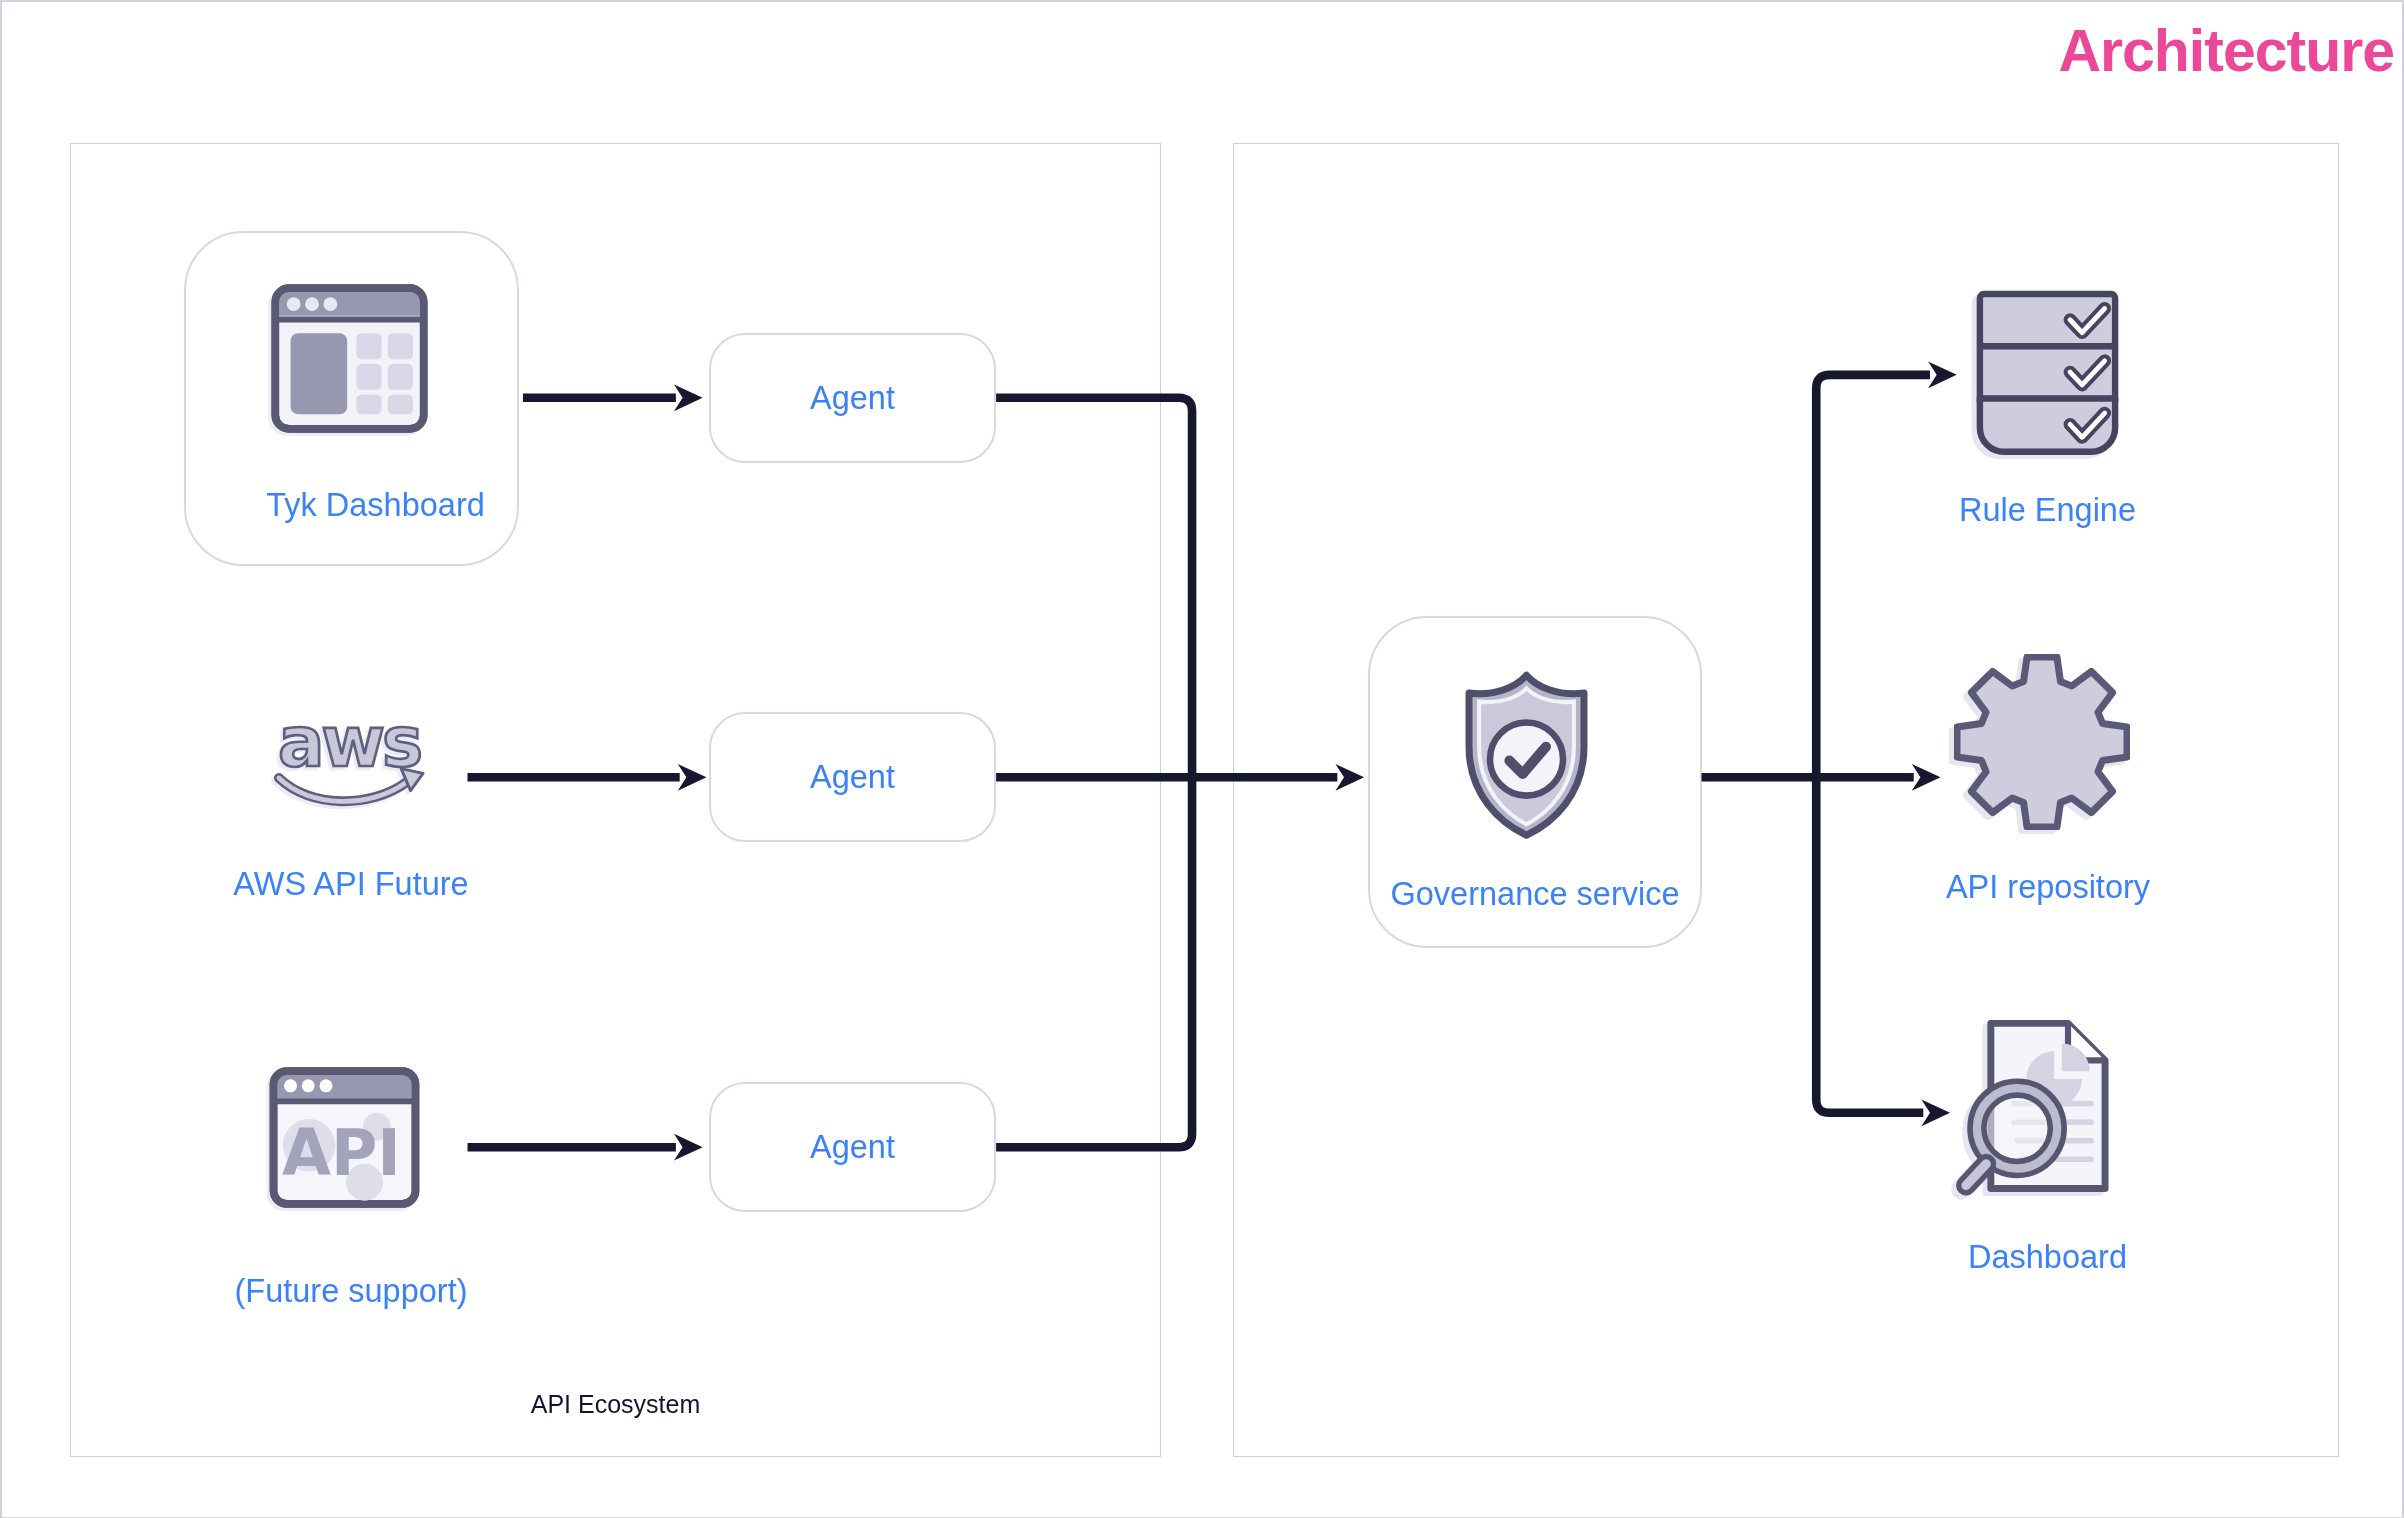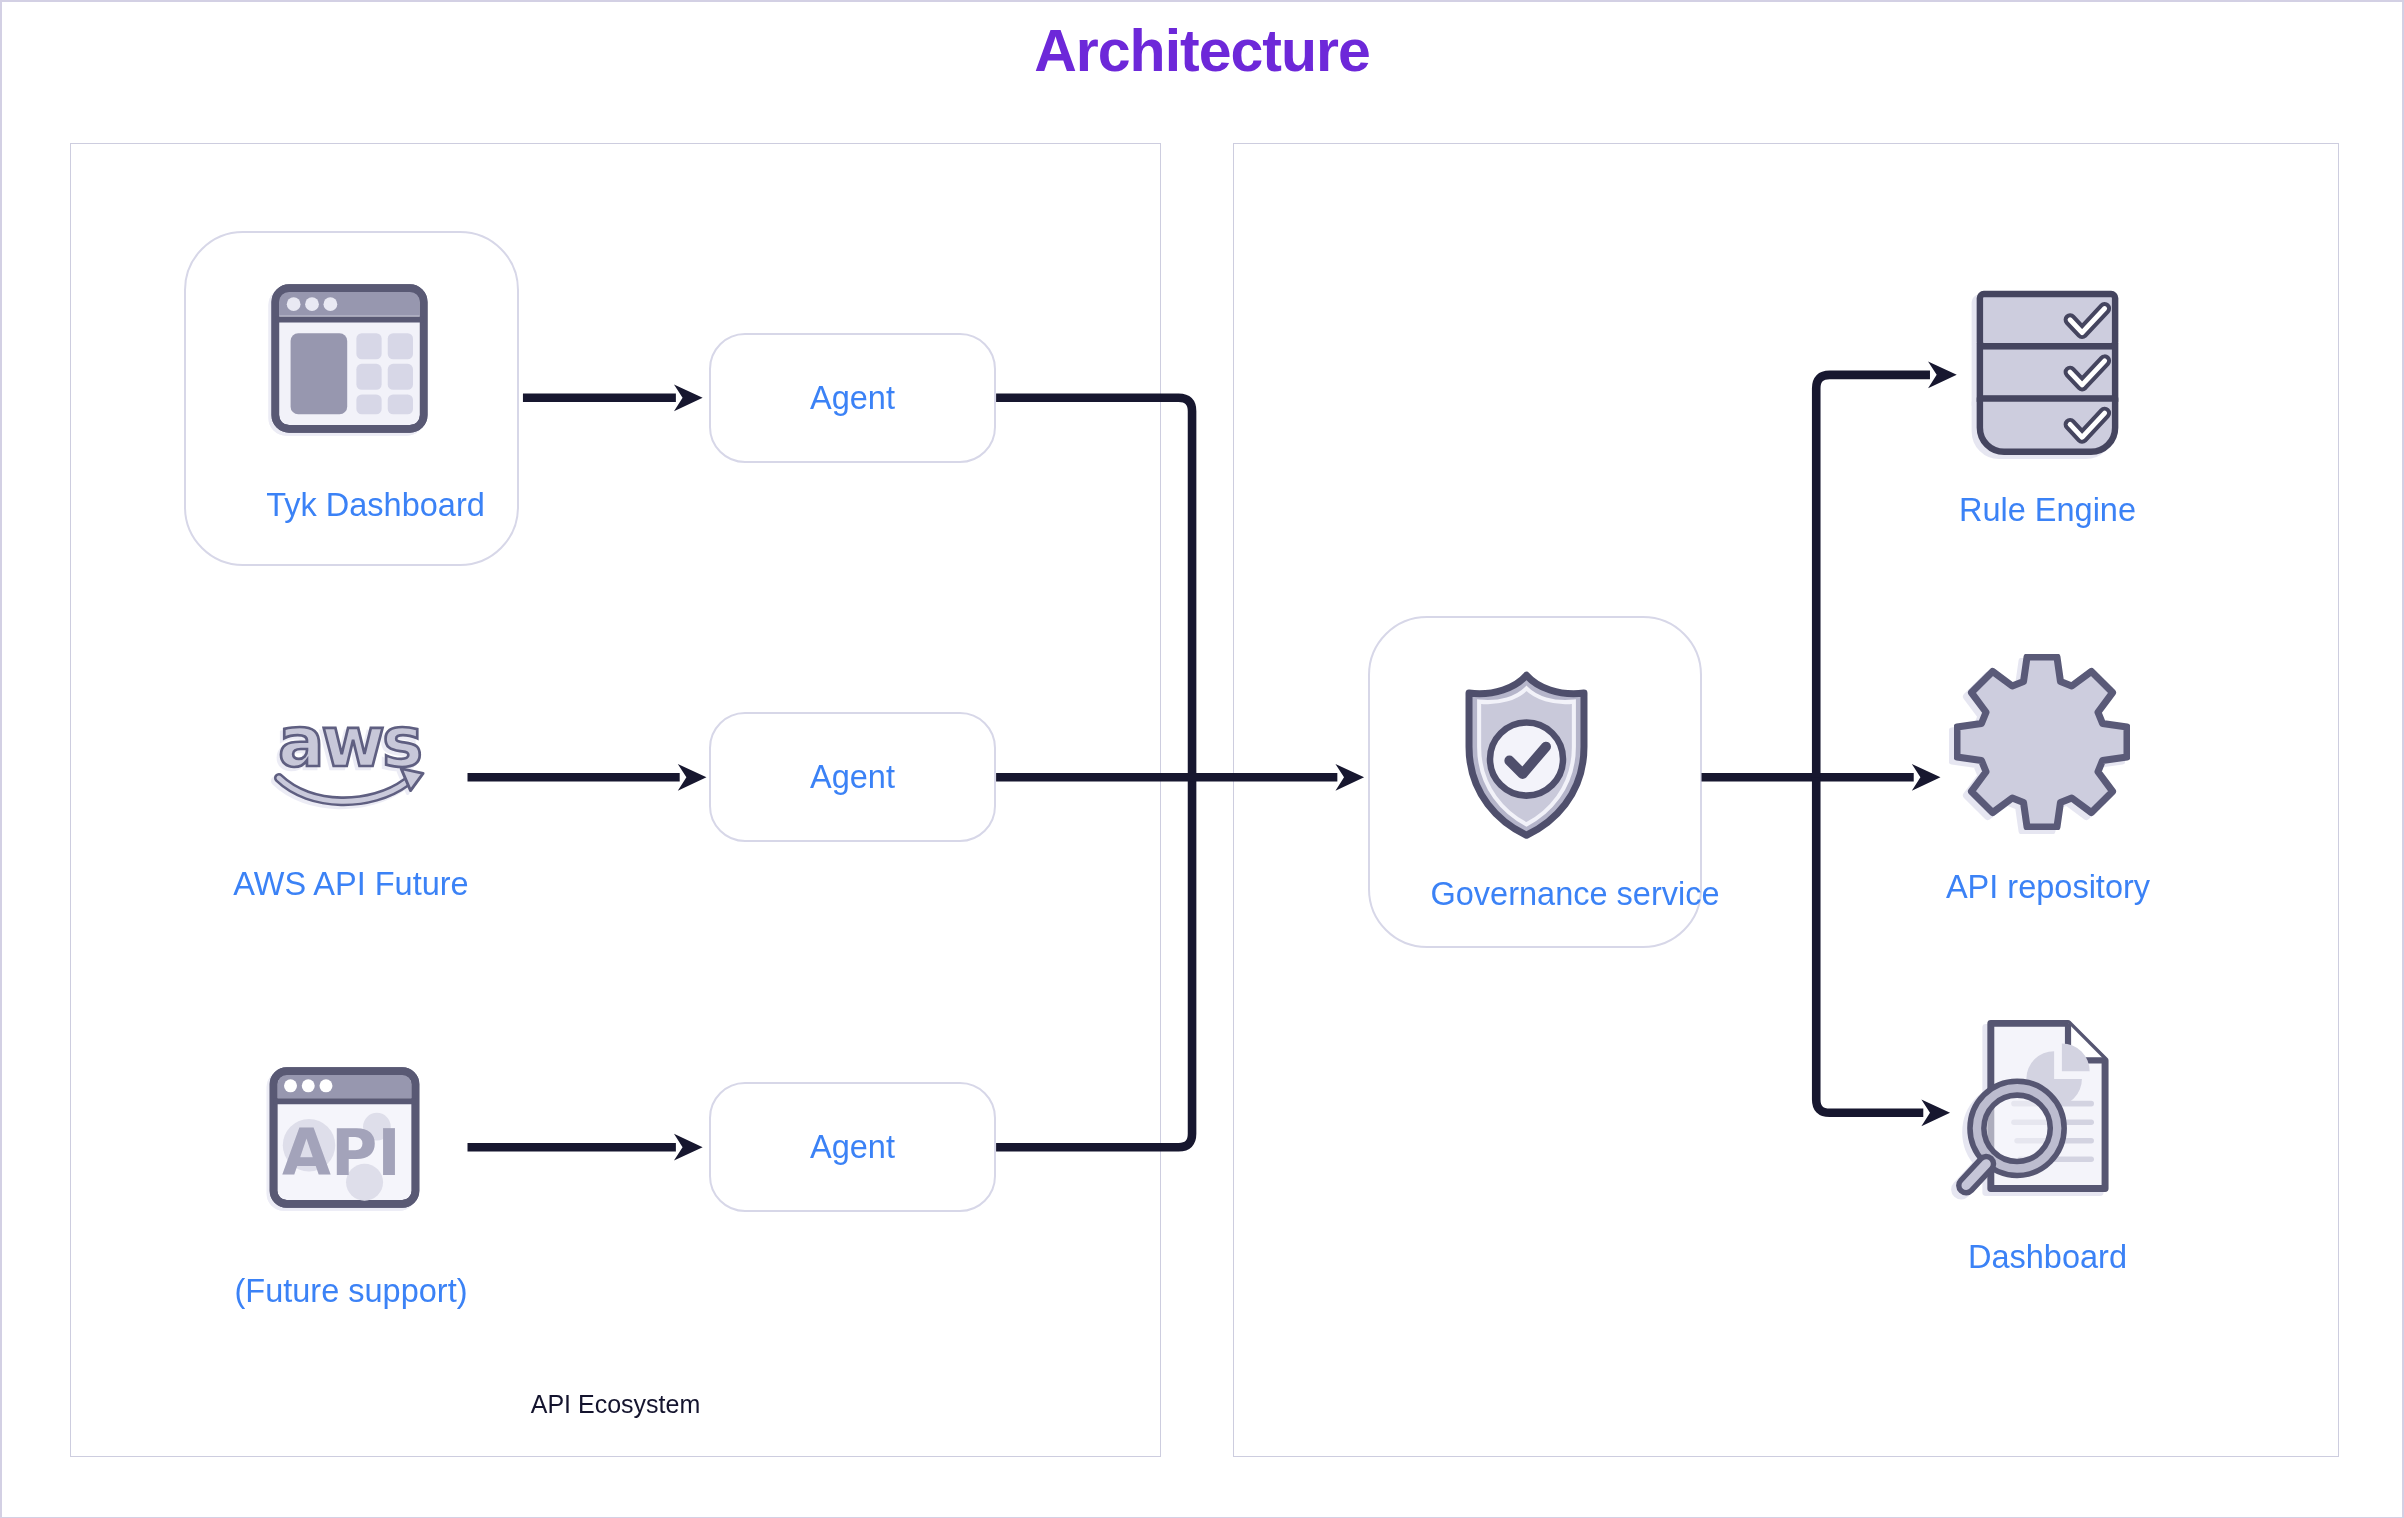--- a/index.html
+++ b/index.html
@@ -1,21 +1,21 @@
 <!DOCTYPE html>
 <html><head>
 <meta charset="utf-8">
 <style>
   html,body{margin:0;padding:0;background:#ffffff;}
   body{width:2404px;height:1519px;font-family:"Liberation Sans",sans-serif;}
   .page{position:absolute;inset:0;width:2404px;height:1519px;background:#ffffff;
         border:2.9px solid #d3d0e4;box-sizing:border-box;overflow:hidden;}
   .abs{position:absolute;}
-  .title{left:0;right:0;top:15.3px;text-align:center;font-size:59px;font-weight:bold;
-         color:#6d28d9;letter-spacing:-1px;}
+  .title{left:0;right:8px;top:15.3px;text-align:right;font-size:59px;font-weight:bold;
+         color:#ec4899;letter-spacing:-1px;}
   .container{border:1.9px solid #cdcddf;background:#ffffff;box-sizing:border-box;}
   .container-label{font-size:25px;font-weight:normal;color:#14142e;text-align:center;}
   .card{background:#ffffff;border:2.4px solid #d7d7e8;box-sizing:border-box;}
   .big-card{border-radius:59px;}
   .agent-box{border-radius:36px;display:flex;align-items:center;justify-content:center;}
   .node-label{font-size:32.5px;color:#3b82f6;text-align:center;line-height:1.26;}
   svg text{font-family:"DejaVu Sans","Liberation Sans",sans-serif;}
   .icon-shadow{filter:drop-shadow(-4.8px 4.8px 0px #e6e6f1);}
   .soft-shadow{filter:drop-shadow(-2.9px 3.8px 0px #ececf5);}
   .arrows{pointer-events:none;}
@@ -84,21 +84,21 @@
     <span class="node-label">Agent</span>
   </div>
 
   <div class="abs card big-card" style="left:1366px;top:614px;width:334px;height:332px;"></div>
   <svg class="abs" style="left:1443px;top:667px;" width="163" height="174" viewBox="0 0 100 112">
     <path d="M50,4 C43,12 29,17.5 13,15.5 L13,50 C13,81 33,99 50,107 C67,99 87,81 87,50 L87,15.5 C71,17.5 57,12 50,4 Z" fill="#b5b5ca" stroke="#4f4f6c" stroke-width="4.5" stroke-linejoin="round"></path>
     <path d="M50,12.5 C44,18.5 33,22.5 19.5,21 L19.5,50 C19.5,77 36.5,93 50,100 C63.5,93 80.5,77 80.5,50 L80.5,21 C67,22.5 56,18.5 50,12.5 Z" fill="#c9c9da" stroke="#f2f2f9" stroke-width="2.6"></path>
     <circle cx="50" cy="58" r="23.5" fill="#f3f3fa" stroke="#4f4f6c" stroke-width="4.2"></circle>
     <path d="M39,59 l8.5,8.5 l15,-17.5" fill="none" stroke="#4f4f6c" stroke-width="6.5" stroke-linecap="round" stroke-linejoin="round"></path>
   </svg>
-  <div class="abs node-label" style="left:1406px;top:872px;width:334px;">Governance service</div>
+  <div class="abs node-label" style="left:1366px;top:872px;width:334px;">Governance service</div>
 
   <svg class="abs icon-shadow" style="left:1965px;top:285px;" width="161" height="175" viewBox="0 0 100 108">
     <rect x="8" y="4" width="84" height="32.5" rx="2.5" fill="#cdcdde" stroke="#45455f" stroke-width="4"></rect>
     <rect x="8" y="36.5" width="84" height="32.5" fill="#cdcdde" stroke="#45455f" stroke-width="4"></rect>
     <path d="M8,69 H92 V87 a15,15 0 0 1 -15,15 H23 a15,15 0 0 1 -15,-15 Z" fill="#cdcdde" stroke="#45455f" stroke-width="4" stroke-linejoin="round"></path>
     <g stroke-linecap="round" stroke-linejoin="round" fill="none">
       <path d="M64,20 l7.5,8 l14,-15" stroke="#45455f" stroke-width="8"></path>
       <path d="M64,20 l7.5,8 l14,-15" stroke="#ffffff" stroke-width="3"></path>
       <path d="M64,52.5 l7.5,8 l14,-15" stroke="#45455f" stroke-width="8"></path>
       <path d="M64,52.5 l7.5,8 l14,-15" stroke="#ffffff" stroke-width="3"></path>

